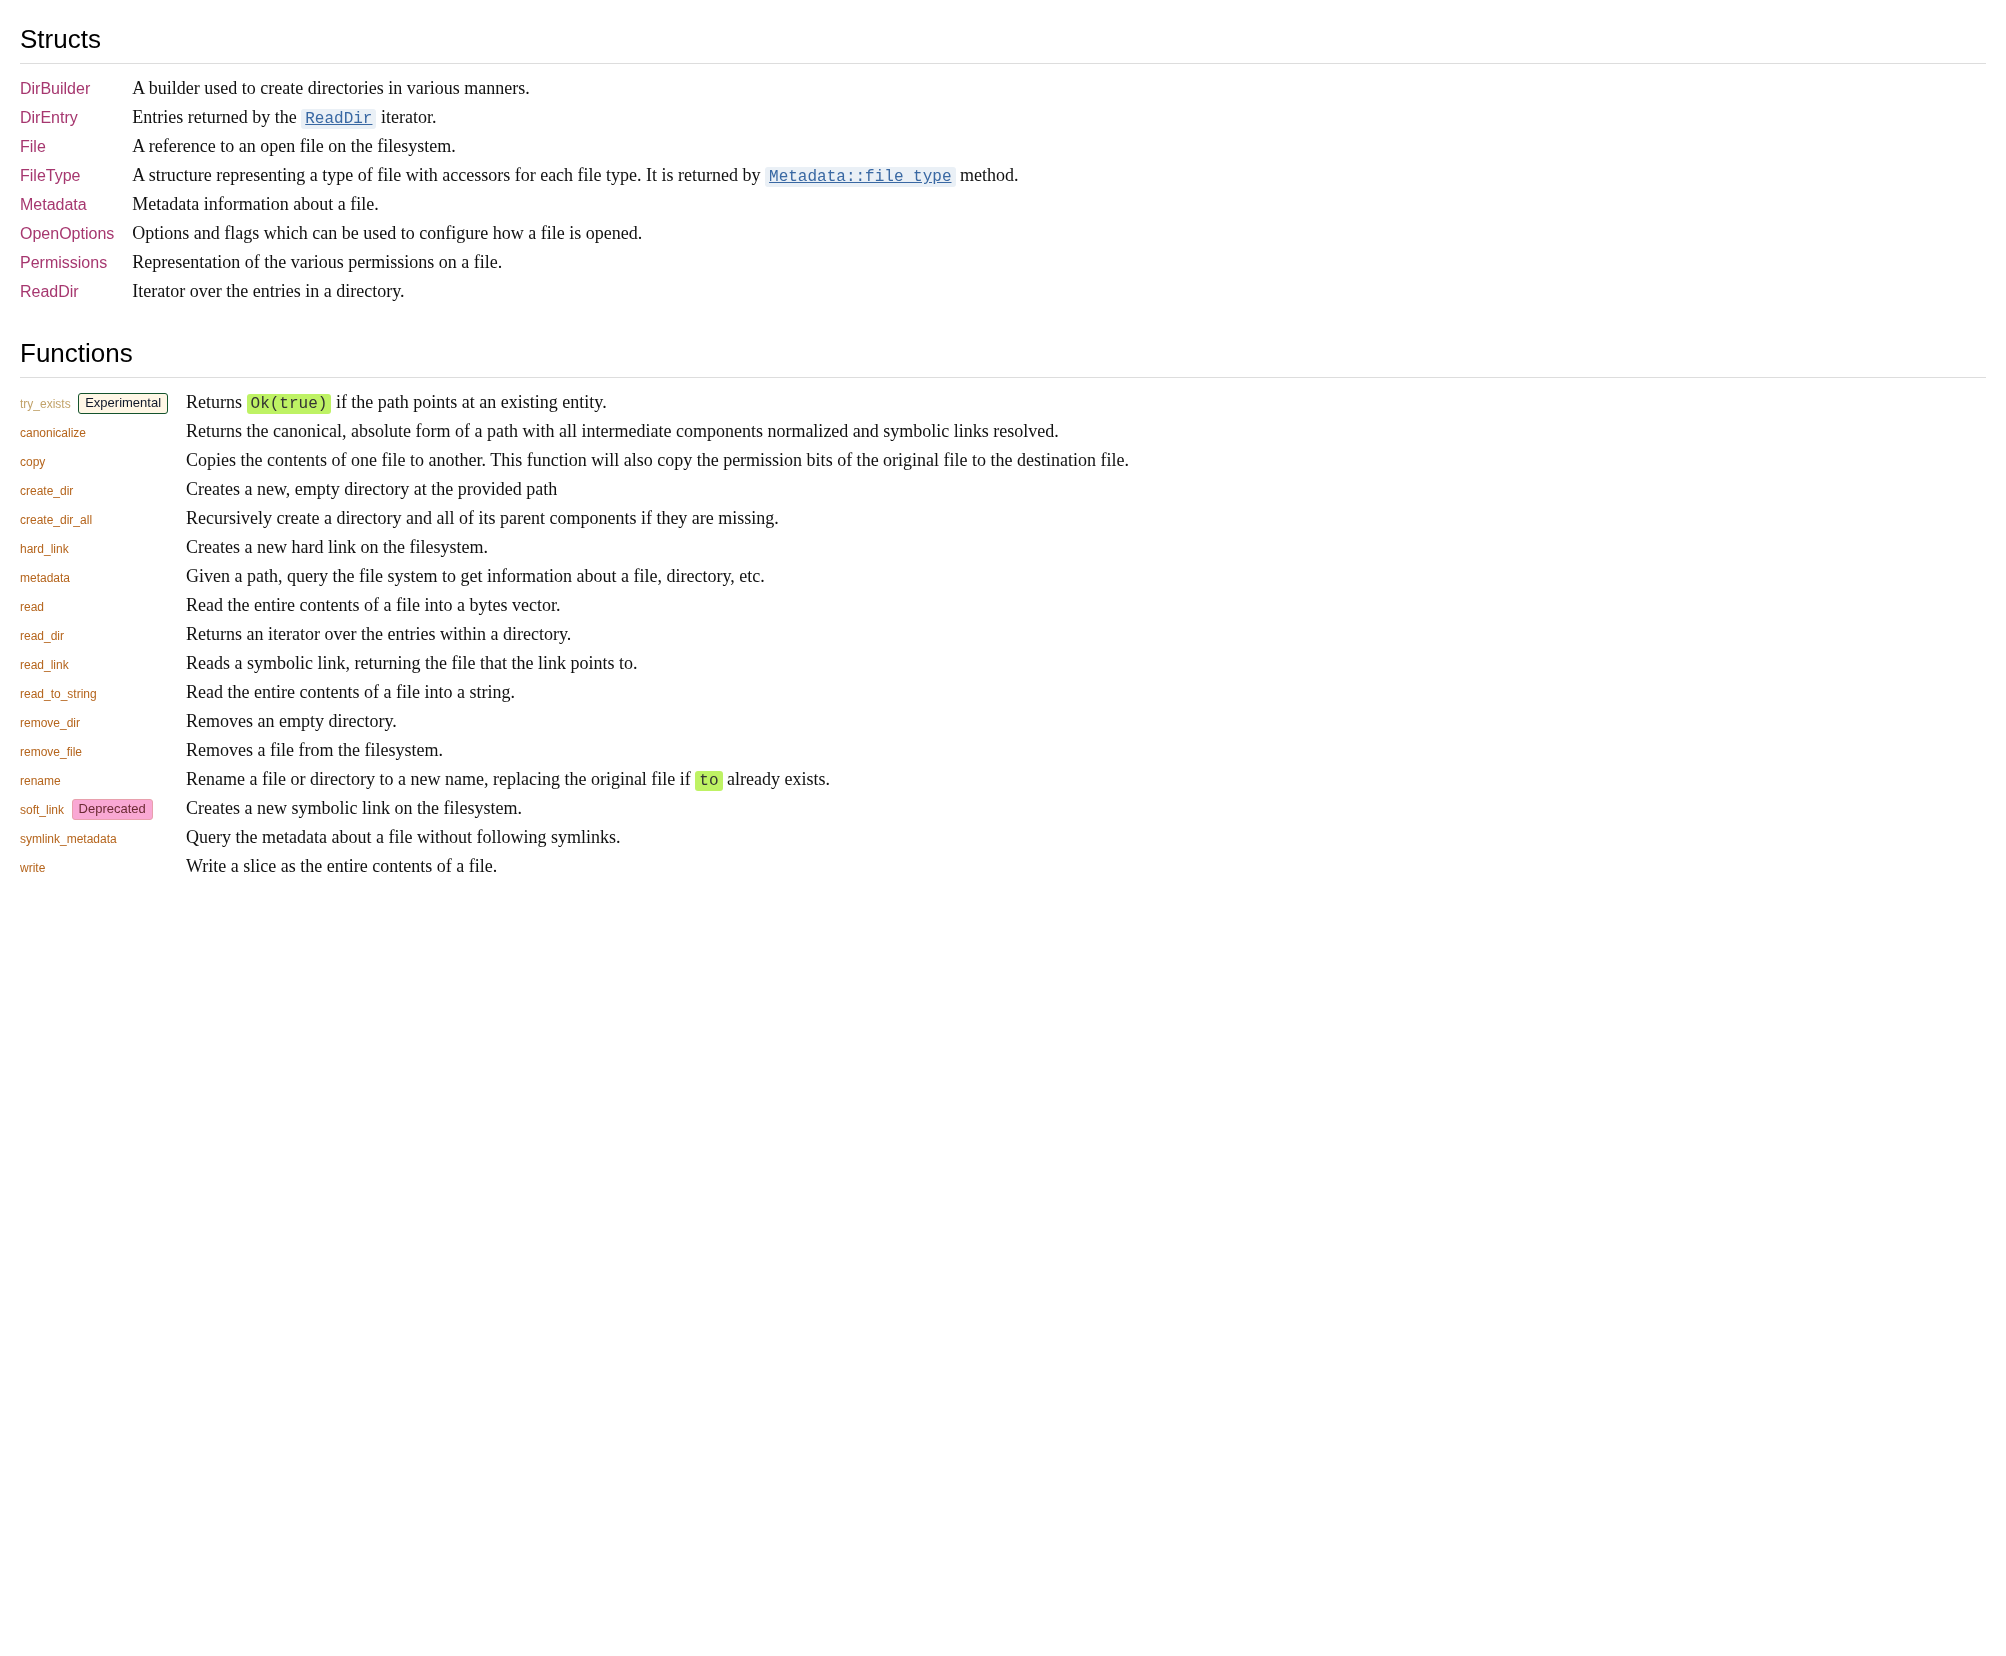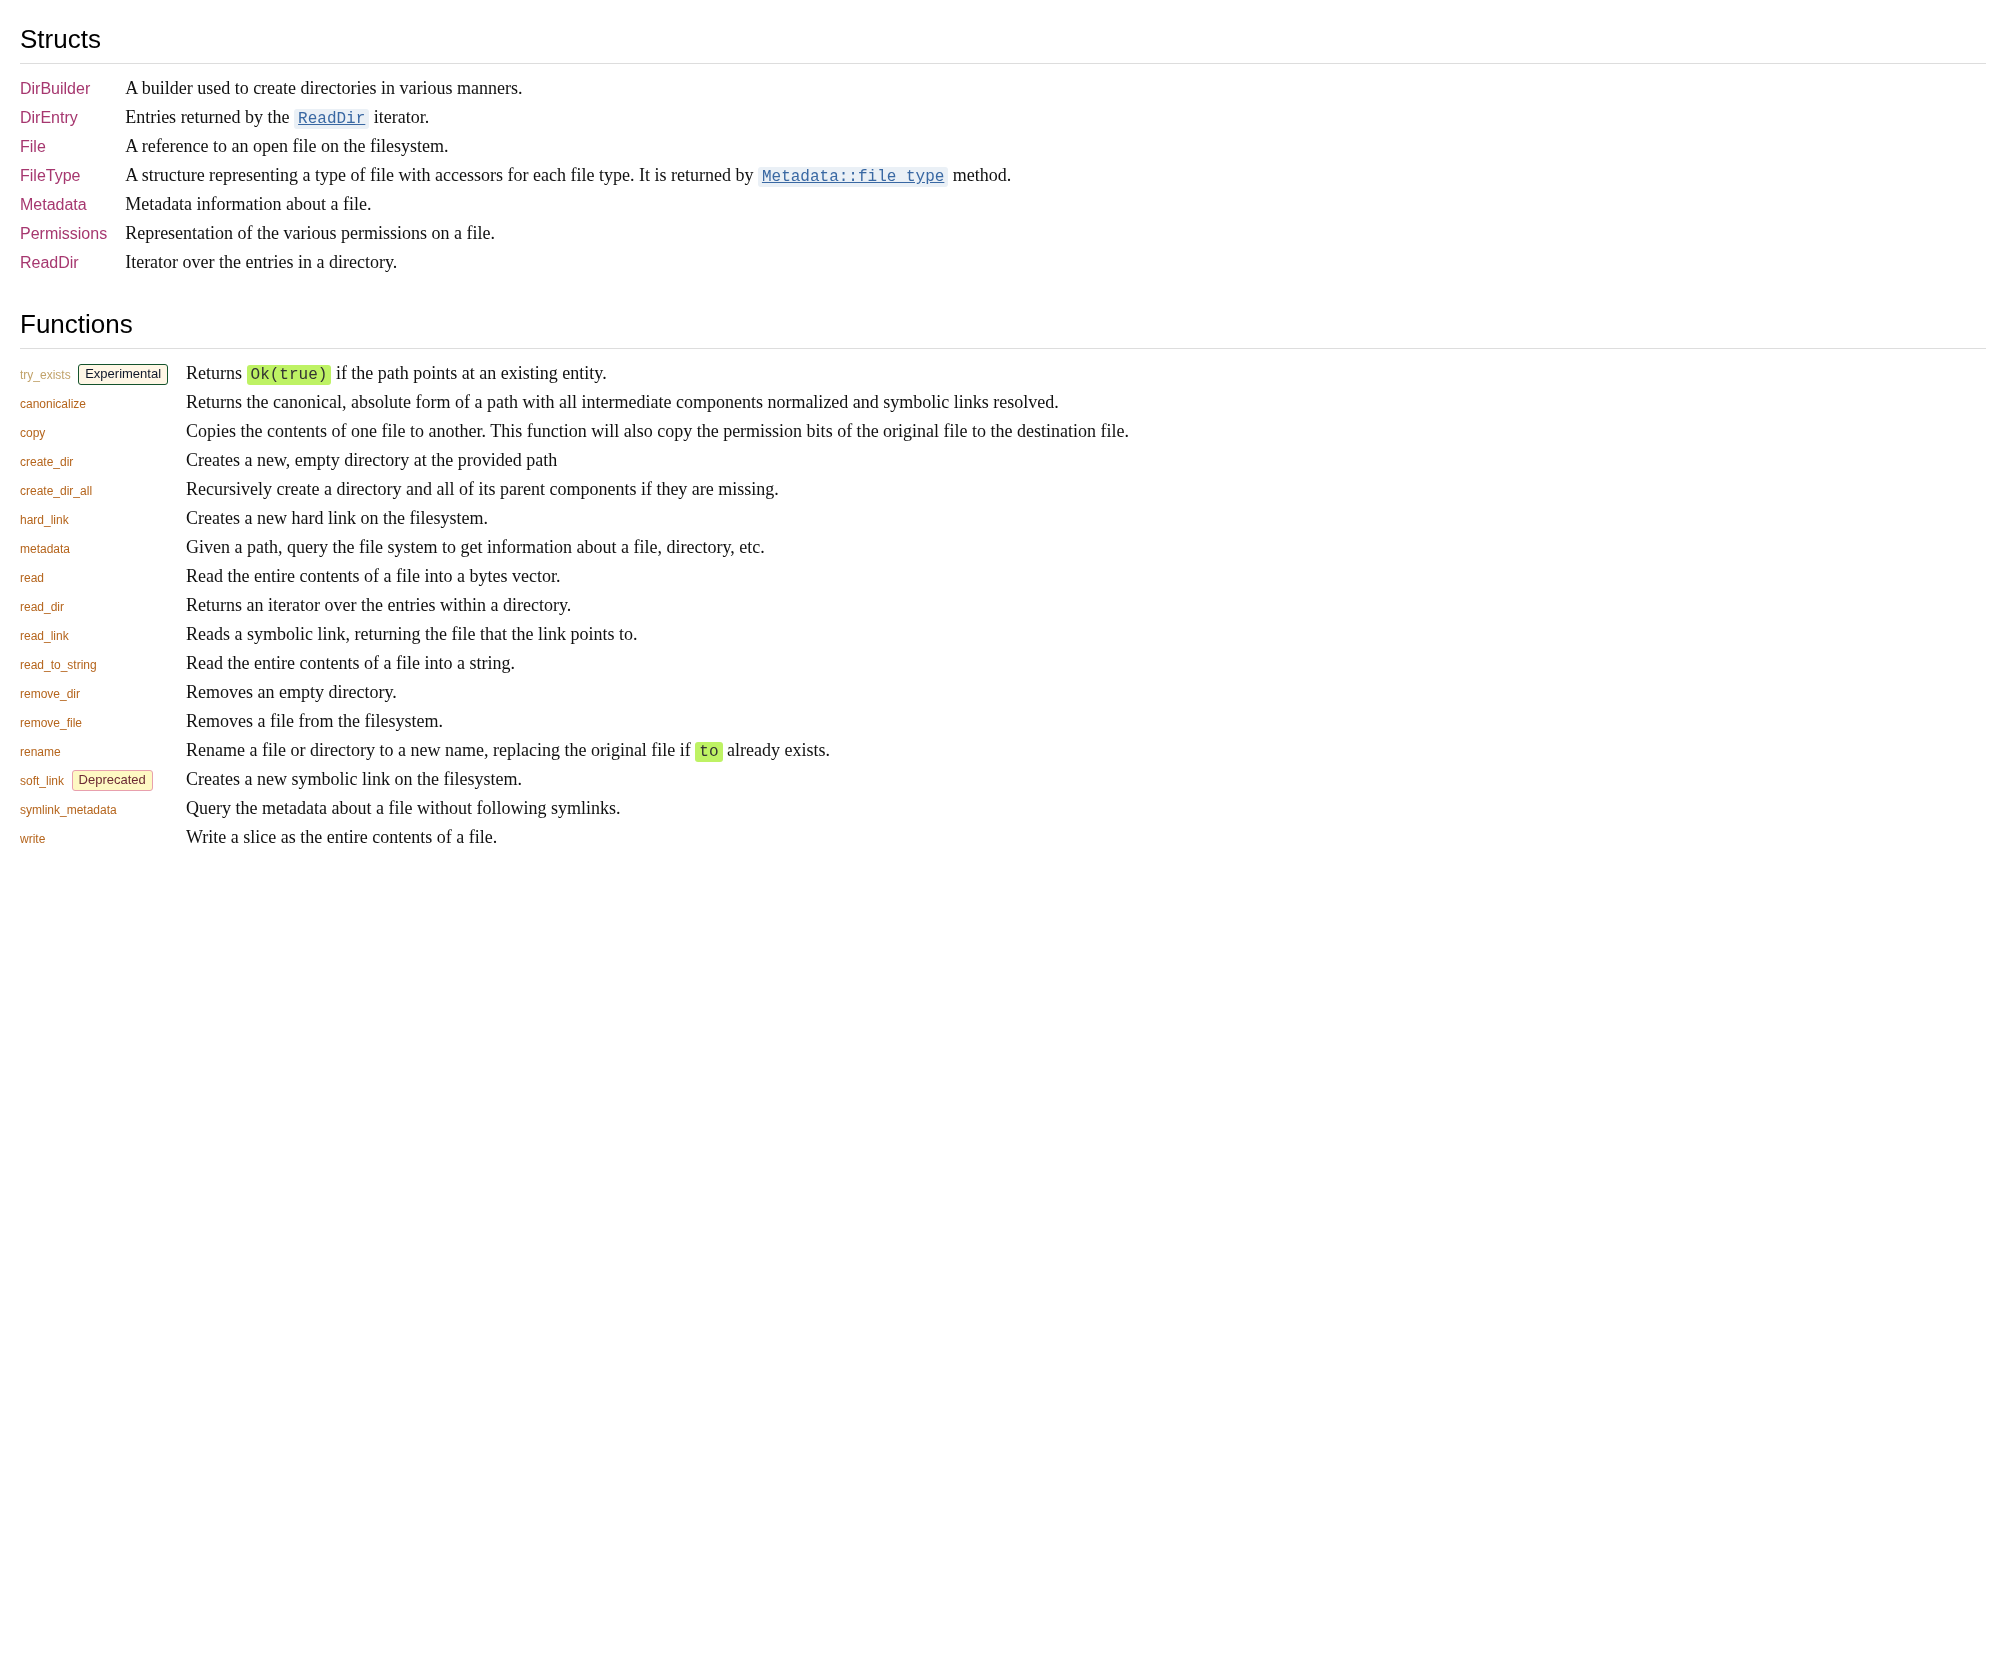--- a/index.html
+++ b/index.html
@@ -80,21 +80,21 @@
     margin-left: 3px;
     vertical-align: 1px;
     line-height: 1.3;
   }
   .stab.experimental {
     background: #fff7e6;
     border: 1px solid #14532d;
     color: #0f172a;
   }
   .stab.deprecated {
-    background: #fef9c3;
+    background: #f9a8d4;
     border: 1px solid #e8a0ad;
     color: #6b2a34;
   }
 </style>
 </head>
 <body>
 
 <h2 class="section-header">Structs</h2>
 <div class="item-table">
 
@@ -120,20 +120,24 @@
     <div class="item-desc-cell">
       <span>A structure representing a type of file with accessors for each file type. It is returned by </span><a href="#" class="type-link"><code class="inline">Metadata::file_type</code></a><span> method.</span>
     </div>
   </div>
 
   <div class="item-row">
     <div class="item-name-cell"><a href="#" class="struct-link">Metadata</a></div>
     <div class="item-desc-cell">Metadata information about a file.</div>
   </div>
 
+  <div class="item-row">
+    <div class="item-name-cell"><a href="#" class="struct-link">OpenOptions</a></div>
+    <div class="item-desc-cell">Options and flags which can be used to configure how a file is opened.</div>
+  </div>
 
   <div class="item-row">
     <div class="item-name-cell"><a href="#" class="struct-link">Permissions</a></div>
     <div class="item-desc-cell">Representation of the various permissions on a file.</div>
   </div>
 
   <div class="item-row">
     <div class="item-name-cell"><a href="#" class="struct-link">ReadDir</a></div>
     <div class="item-desc-cell">Iterator over the entries in a directory.</div>
   </div>

